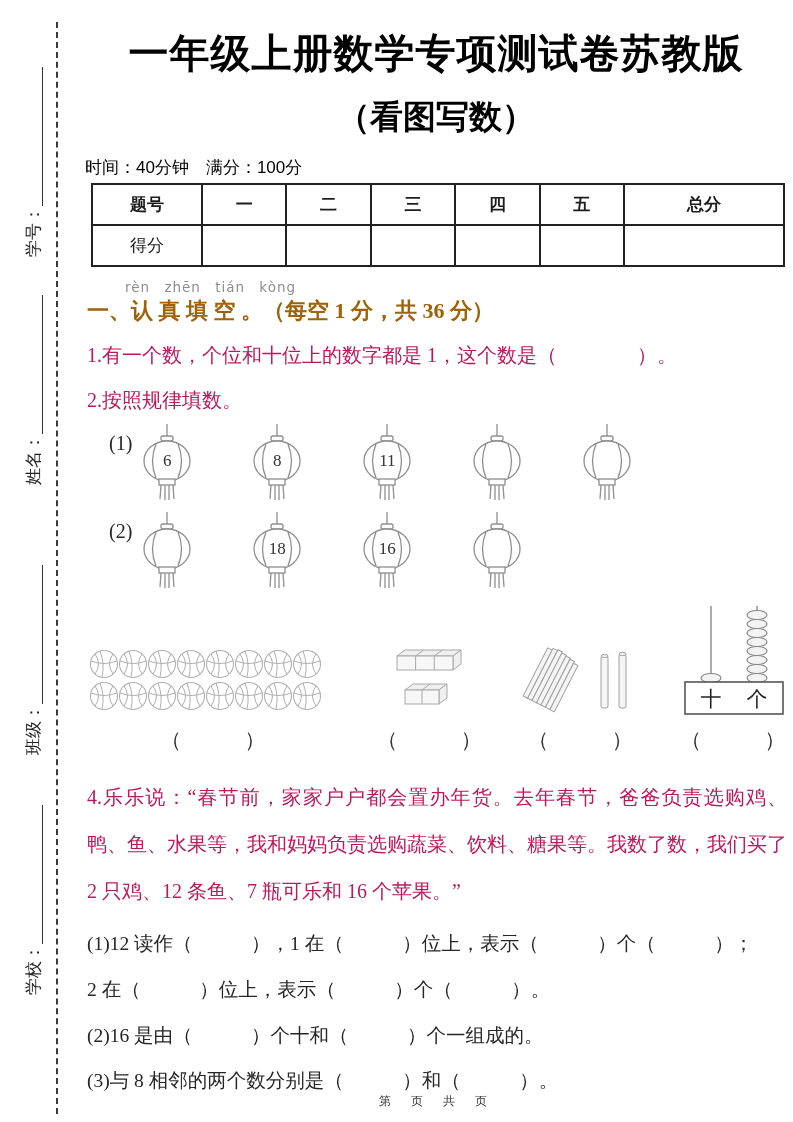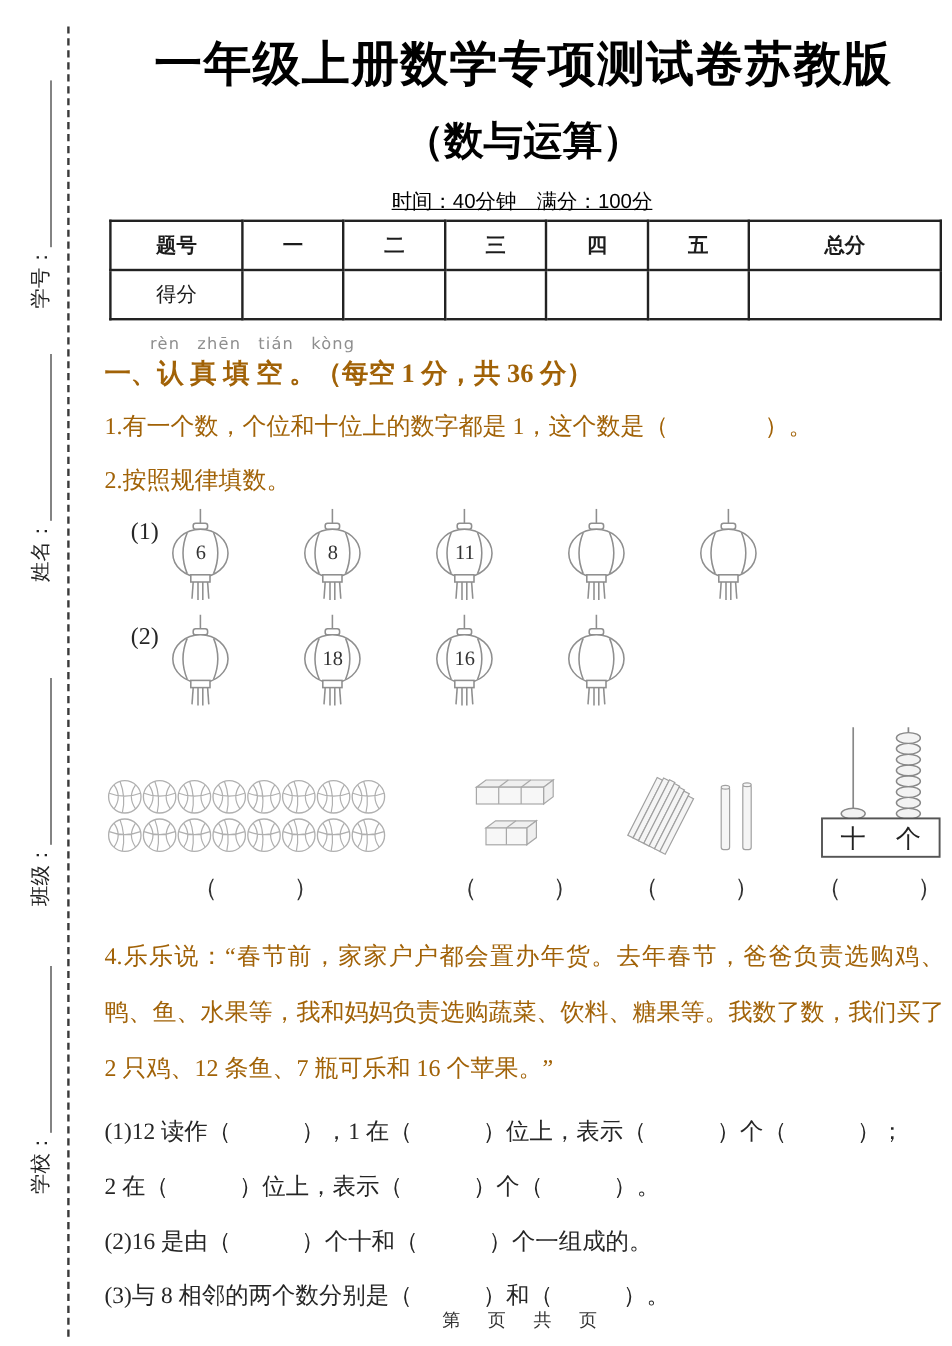--- a/index.html
+++ b/index.html
@@ -15,37 +15,37 @@
   .sidebar-field .fl-line{flex:1;border-bottom:1.6px solid #333;height:100%;}
   .sf-1{left:-65px;top:149px;} .sf-2{left:-65px;top:377px;}
   .sf-3{left:-65px;top:647px;} .sf-4{left:-65px;top:887px;}
 
   
   .content{position:absolute;left:85px;top:0;width:702px;}
   .title{margin-top:26px;text-align:center;font-family:"Liberation Sans",sans-serif;
          font-weight:900;font-size:40px;letter-spacing:1px;color:#000;}
   .subtitle{margin-top:14px;text-align:center;font-family:"Liberation Sans",sans-serif;
          font-weight:900;font-size:33px;color:#000;}
-  .info-line{margin-top:16px;text-align:center;font-family:"Liberation Sans",sans-serif;
-         font-size:17px;color:#000;padding-right:2px;text-decoration:underline;}
+  .info-line{margin-top:16px;text-align:left;font-family:"Liberation Sans",sans-serif;
+         font-size:17px;color:#000;padding-right:2px;}
 
   
   table.score{border-collapse:collapse;width:694px;margin:4px 0 0 6px;
          font-family:"Liberation Sans",sans-serif;}
   table.score td{border:2px solid #222;height:39px;text-align:center;
          font-size:17px;padding:0;}
   table.score tr.hd td{font-weight:600;}
   table.score td.c0{width:108px;}
 
   
   .pinyin{margin:12px 0 0 40px;font-family:"DejaVu Sans",sans-serif;font-size:13.5px;
          color:#8e8e8e;word-spacing:9px;letter-spacing:1px;}
   .sec-head{margin:1px 0 0 2px;font-size:22px;font-weight:bold;color:#a16207;}
 
-  .q{font-size:20px;color:#a16207;}
+  .q{font-size:20px;color:#be185d;}
   .q1{margin:16px 0 0 2px;}
   .q2-stem{margin:18px 0 0 2px;}
   .q3-stem{margin:16px 0 0 2px;}
 
   
   .lantern-row{display:flex;align-items:flex-start;margin:10px 0 0 24px;}
   .lantern-row .row-label{font-size:20px;color:#262626;margin:8px 6px 0 0;}
   .lantern{position:relative;width:58px;height:78px;margin-right:52px;}
   .lantern svg{position:absolute;left:0;top:0;}
   .lantern .num{position:absolute;left:0;top:27px;width:58px;text-align:center;
@@ -56,21 +56,21 @@
         width:698px;margin:14px 0 0 4px;}
   .fig{display:flex;flex-direction:column;align-items:center;}
   .fig-bracket{font-size:21px;color:#333;margin-top:8px;}
 
   
   .q4-stem{margin:20px 0 0 2px;width:700px;line-height:2.35;text-align:justify;}
   .q4-line{margin-left:2px;font-size:19.5px;color:#262626;line-height:2.35;white-space:nowrap;}
   .q4-first{margin-top:6px;}
 
   .footer{position:absolute;left:85px;bottom:12px;width:700px;text-align:center;
-        font-family:"Liberation Sans",sans-serif;font-size:15px;color:#333;letter-spacing:4px;}
+        font-family:"Liberation Sans",sans-serif;font-size:12px;color:#333;letter-spacing:4px;}
 </style>
 </head>
 <body>
 
 <div class="page">
 
   <div class="seal-line"></div>
   <div class="sidebar-field sf-1">
     <span class="fl-label">学号：</span>
     <span class="fl-line"></span>
@@ -83,21 +83,21 @@
     <span class="fl-label">班级：</span>
     <span class="fl-line"></span>
   </div>
   <div class="sidebar-field sf-4">
     <span class="fl-label">学校：</span>
     <span class="fl-line"></span>
   </div>
 
   <div class="content">
     <div class="title">一年级上册数学专项测试卷苏教版</div>
-    <div class="subtitle">（数与运算）</div>
+    <div class="subtitle">（看图写数）</div>
     <div class="info-line">时间：40分钟　满分：100分</div>
 
     <table class="score">
       <tbody>
           <tr class="hd">
         <td class="c0">题号</td>
         <td>一</td>
         <td>二</td>
         <td>三</td>
         <td>四</td>

